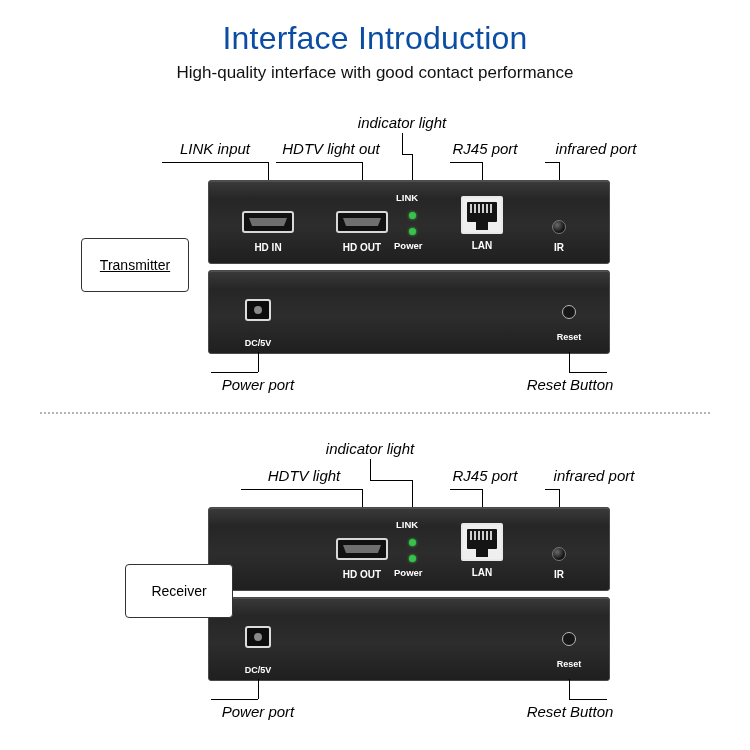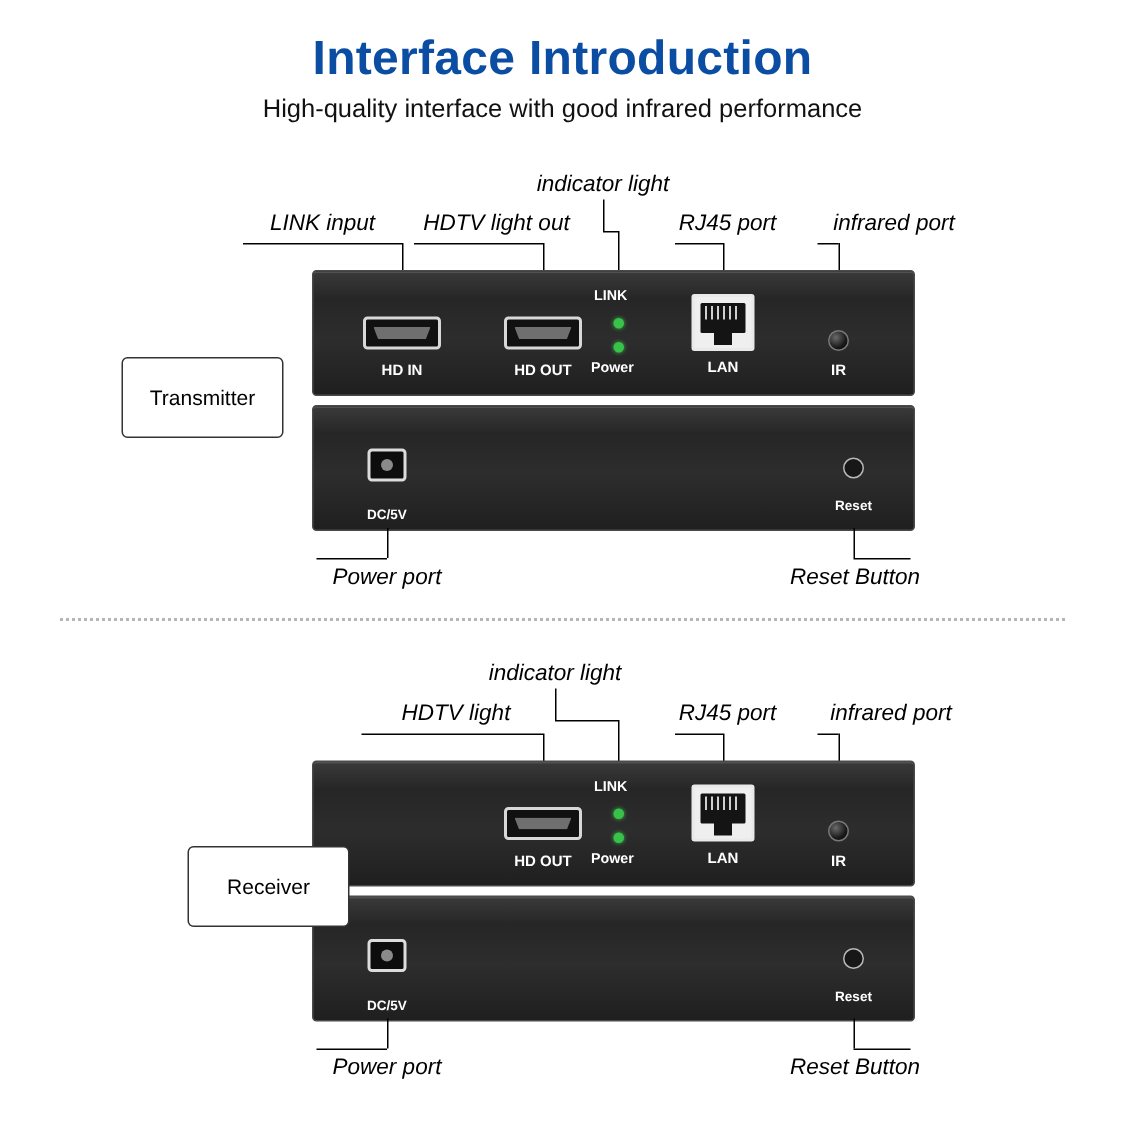--- a/index.html
+++ b/index.html
@@ -17,21 +17,21 @@
   }
 
   
   .title {
     position: absolute;
     top: 20px;
     left: 0;
     width: 750px;
     text-align: center;
     font-size: 32px;
-    font-weight: bold;
+    font-weight: normal;
     color: #0b4da2;
     letter-spacing: 0.2px;
   }
   .subtitle {
     position: absolute;
     top: 63px;
     left: 0;
     width: 750px;
     text-align: center;
     font-size: 17px;
@@ -200,21 +200,21 @@
     left: 40px;
     width: 670px;
     height: 0;
     border-top: 2px dotted #b5b5b5;
   }
 </style>
 </head>
 <body>
 
 <div class="title">Interface Introduction</div>
-<div class="subtitle">High-quality interface with good infrared performance</div>
+<div class="subtitle">High-quality interface with good contact performance</div>
 
 <div class="lbl center" style="left:215px; top:140px;">LINK input</div>
 <div class="lbl center" style="left:331px; top:140px;">HDTV light out</div>
 <div class="lbl center" style="left:402px; top:114px;">indicator light</div>
 <div class="lbl center" style="left:485px; top:140px;">RJ45 port</div>
 <div class="lbl center" style="left:596px; top:140px;">infrared port</div>
 
 <div class="leader h" style="left:162px; top:162px; width:106px;"></div>
 <div class="leader v" style="left:268px; top:162px; height:46px;"></div>
 
@@ -263,21 +263,21 @@
 <div class="portcap small" style="left:569px; top:332px;">Reset</div>
 
 <div class="leader v" style="left:258px; top:352px; height:20px;"></div>
 <div class="leader h" style="left:211px; top:372px; width:47px;"></div>
 <div class="lbl center" style="left:258px; top:376px;">Power port</div>
 
 <div class="leader v" style="left:569px; top:352px; height:20px;"></div>
 <div class="leader h" style="left:569px; top:372px; width:38px;"></div>
 <div class="lbl center" style="left:570px; top:376px;">Reset Button</div>
 
-<div class="namebox" style="left:81px; top:238px; width:106px; height:52px;">
+<div class="namebox" style="left:81px; top:238px; width:106px; height:52px;text-decoration:underline;">
   <span>Transmitter</span>
 </div>
 
 <div class="divider" style="top:412px;"></div>
 
 <div class="lbl center" style="left:370px; top:440px;">indicator light</div>
 <div class="lbl center" style="left:304px; top:467px;">HDTV light</div>
 <div class="lbl center" style="left:485px; top:467px;">RJ45 port</div>
 <div class="lbl center" style="left:594px; top:467px;">infrared port</div>
 

